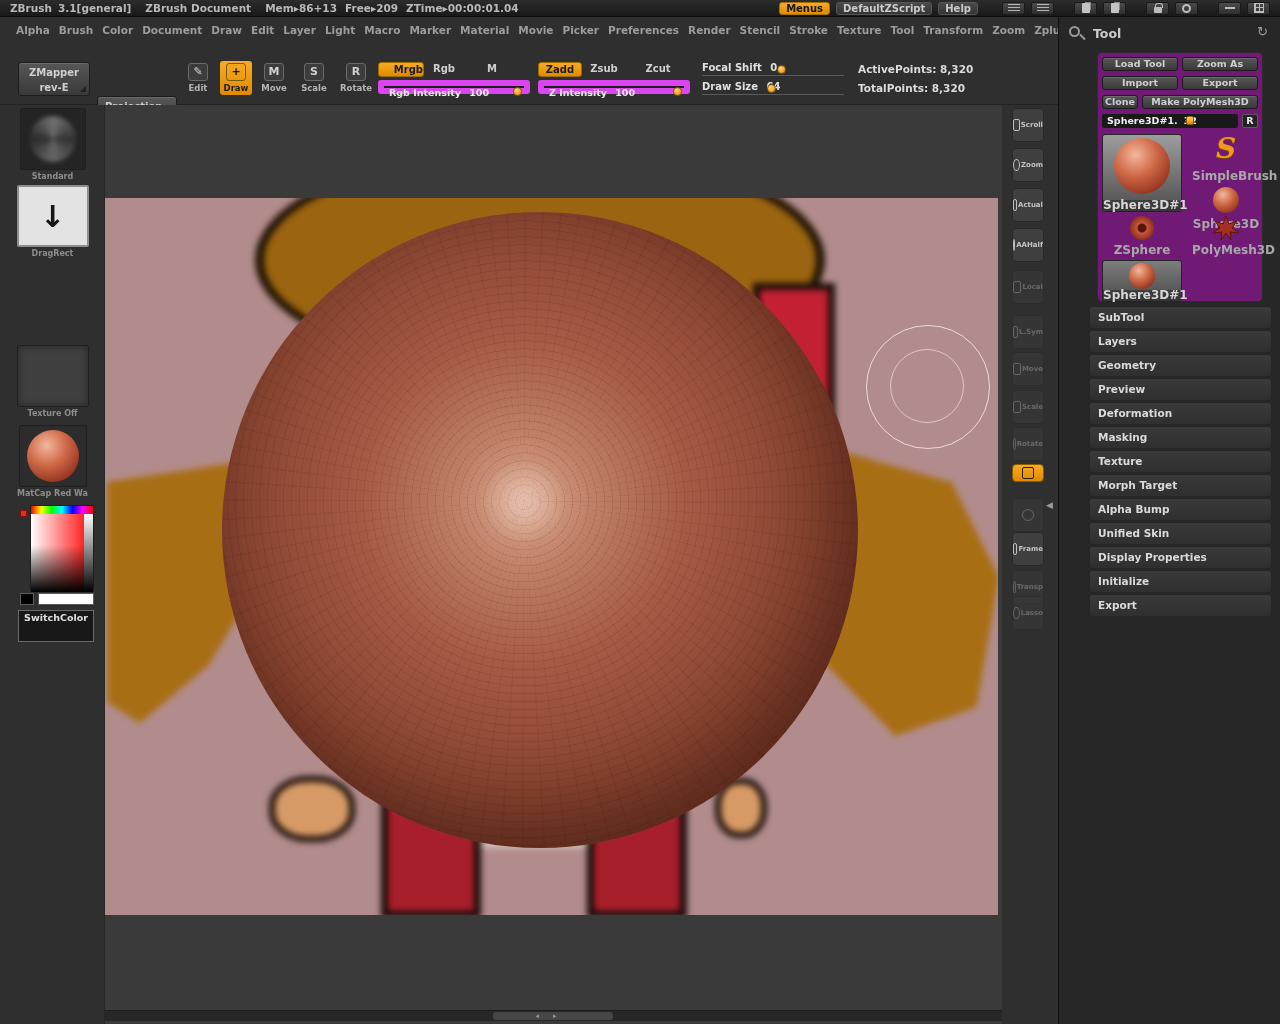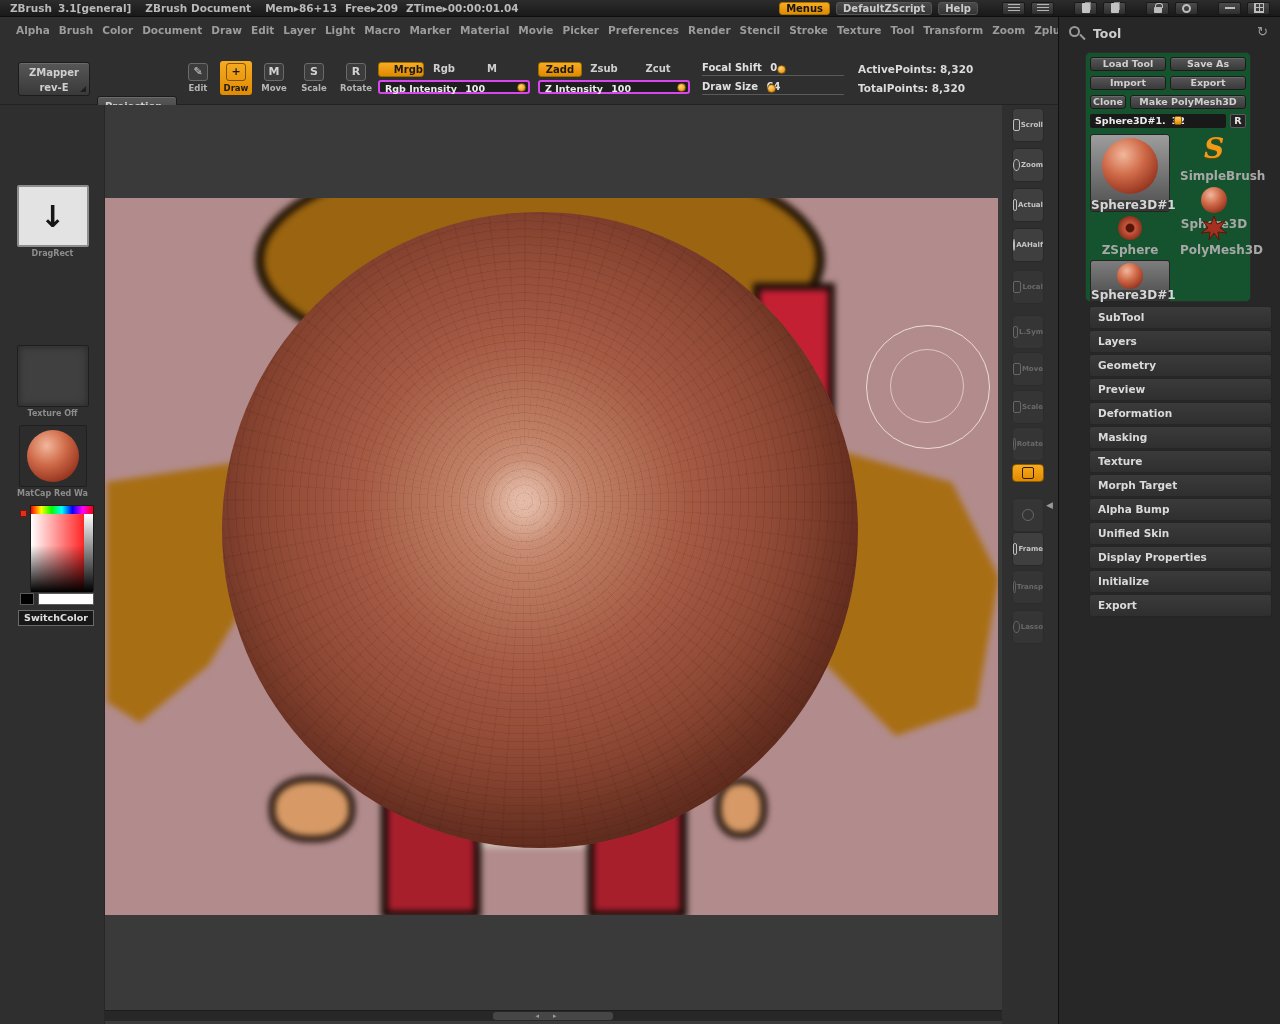--- a/index.html
+++ b/index.html
@@ -52,21 +52,21 @@
   .tool-toggle .lbl { font-size:8.5px; font-weight:bold; color:#b5b5b5; }
   .tool-toggle.active { background:linear-gradient(#f7ab23,#e08a00); border-radius:3px; padding:2px 0; }
   .tool-toggle.active .ic { background:transparent; border-color:#7c5600; color:#1b1b1b; }
   .tool-toggle.active .lbl { color:#1b1b1b; }
 
   .flat-toggle { position:absolute; font-size:10px; font-weight:bold; color:#cfcfcf;
     height:15px; line-height:14px; text-align:center; cursor:default; }
   .flat-toggle.orange { background:linear-gradient(#f7ab23,#e08a00); color:#1b1b1b;
     border:1px solid #9c6c00; border-radius:3px; }
 
-  .zslider { position:absolute; background:#1e1e1e; border:2px solid #d946ef; border-radius:3px;
+  .zslider { position:absolute; background:#1e1e1e; border:6px solid #d946ef; border-radius:3px;
     color:#ececec; font-size:9.5px; font-weight:bold; padding:1px 5px; cursor:default; }
   .zslider .knob { position:absolute; width:9px; height:9px; border-radius:50%; top:1px;
     background:radial-gradient(circle at 35% 30%,#ffd377,#e88a00); border:1px solid #8a5d00; }
   .line-slider { position:absolute; height:14px; font-size:10px; font-weight:bold; color:#e0e0e0;
     border-bottom:1px solid #5a5a5a; cursor:default; }
   .line-slider .knob { position:absolute; width:9px; height:9px; border-radius:50%; top:3px;
     background:radial-gradient(circle at 35% 30%,#ffd377,#e88a00); border:1px solid #8a5d00; }
   .points-label { position:absolute; font-size:10.5px; font-weight:bold; color:#dcdcdc; }
 
   
@@ -86,21 +86,21 @@
     background:radial-gradient(circle at 38% 30%, #f2b79c 0%, #cf6a48 40%, #92311d 80%, #6c2212 100%); }
   #color-picker { position:absolute; left:20px; top:400px; width:74px; height:88px; }
   .cp-indicator { position:absolute; left:0; top:5px; width:7px; height:7px; background:#e03020; border:1px solid #801008; }
   .cp-body { position:absolute; left:10px; top:0; width:64px; height:86px; border:1px solid #1c1c1c; }
   .cp-hue { position:absolute; left:0; top:0; width:100%; height:8px;
     background:linear-gradient(to right,#f00,#ff0,#0f0,#0ff,#00f,#f0f,#f00); }
   .cp-sv { position:absolute; left:0; top:8px; width:100%; height:78px;
     background:linear-gradient(to bottom,rgba(0,0,0,0) 40%,#000 100%), linear-gradient(to right,#fff,#f00); }
   .cp-gray { position:absolute; right:0; top:8px; width:9px; height:78px; background:linear-gradient(#fff,#000); }
   .swatch { position:absolute; border:1px solid #5a5a5a; height:12px; }
-  #switch-color { position:absolute; left:18px; top:505px; width:76px; height:16px; background:#181818;
+  #switch-color { position:absolute; left:18px; top:505px; width:76px; height:32px; background:#181818;
     border:1px solid #6a6a6a; color:#e0e0e0; font-size:9.5px; font-weight:bold; text-align:center; line-height:14px; }
 
   
   #canvas-outer { position:absolute; left:105px; top:105px; width:897px; height:919px; background:#3a3a3a; }
   #document { position:absolute; left:0; top:93px; width:893px; height:717px; background:#b28c8c; overflow:hidden; }
   #pixelart { position:absolute; inset:0; filter:blur(3px); }
   .hair-top { position:absolute; left:150px; top:-44px; width:570px; height:212px; background:#9a6410;
     border:9px solid #221505; border-radius:50% / 60%; }
   .red-box { position:absolute; left:648px; top:85px; width:82px; height:166px; background:#c42034;
     border:7px solid #1a0e08; }
@@ -147,22 +147,22 @@
   
   #tool-panel { position:absolute; left:1058px; top:17px; width:222px; height:1007px;
     background:#272727; border-left:1px solid #111; }
   #tp-header { position:absolute; left:0; top:6px; width:100%; height:22px; }
   .tp-title { position:absolute; left:34px; top:3px; font-size:12.5px; font-weight:bold; color:#cdcdcd; }
   .tp-palette-icon { position:absolute; left:10px; top:3px; width:11px; height:11px;
     border:2px solid #9a9a9a; border-radius:50%; }
   .tp-palette-icon::after { content:""; position:absolute; left:8px; top:8px; width:7px; height:2px;
     background:#9a9a9a; transform:rotate(45deg); }
   .tp-refresh { position:absolute; right:12px; top:1px; color:#9a9a9a; font-size:13px; }
-  #tp-inner { position:absolute; left:26px; top:35px; width:166px; height:250px;
-    background:#14532d; border:1px solid #2c2c2c; border-radius:5px; padding:4px; }
+  #tp-inner { position:absolute; left:38px; top:35px; width:166px; height:250px;
+    background:#701a75; border:1px solid #2c2c2c; border-radius:5px; padding:4px; }
   .tp-row { display:flex; gap:4px; margin-bottom:5px; }
   .tp-btn { flex:1; height:14px; font-size:9.5px; line-height:12px; }
   .tp-btn.narrow { flex:0 0 36px; }
   .tp-slider { position:relative; flex:1; height:14px; background:#191919; border-radius:2px;
     color:#ededed; font-size:9.5px; font-weight:bold; padding:1px 5px; }
   .tp-slider .val { margin-left:6px; }
   .tp-slider .knob { position:absolute; left:62%; top:2px; width:8px; height:9px; border-radius:2px;
     background:linear-gradient(#ffd377,#e88a00); border:1px solid #8a5d00; }
   .tp-rbtn { flex:0 0 16px; height:14px; background:#232323; border:1px solid #5c5c5c; border-radius:2px;
     color:#e8e8e8; font-size:9.5px; font-weight:bold; text-align:center; line-height:12px; }
@@ -316,20 +316,26 @@
       <span style="margin-left:5px;">64</span>
       <span class="knob" style="left:46%;"></span>
     </div>
 
     <span class="points-label" style="left:858px;top:20px;">ActivePoints: 8,320</span>
     <span class="points-label" style="left:858px;top:39px;">TotalPoints: 8,320</span>
   </div>
 </div>
 
 <div id="left-shelf">
+  <div class="ls-item" style="top:3px;">
+    <div class="thumb thumb-standard">
+        <div class="swirl"></div>
+      </div>
+    <div class="ls-label">Standard</div>
+  </div>
   <div class="ls-item" style="top:80px;">
     <div class="thumb thumb-dragrect">
         <span>↓</span>
       </div>
     <div class="ls-label">DragRect</div>
   </div>
   <div class="ls-item" style="top:240px;">
     <div class="thumb thumb-empty"></div>
     <div class="ls-label">Texture Off</div>
   </div>
@@ -422,38 +428,38 @@
       <span class="slbl"></span>
     </div>
   <div class="shelf-btn" style="top:427px;">
       <span class="sic"></span>
       <span class="slbl">Frame</span>
     </div>
   <div class="shelf-btn dim" style="top:465px;">
       <span class="sic round"></span>
       <span class="slbl">Transp</span>
     </div>
-  <div class="shelf-btn dim" style="top:505px;">
+  <div class="shelf-btn dim" style="top:491px;">
       <span class="sic round"></span>
       <span class="slbl">Lasso</span>
     </div>
 </div>
 <span id="gutter-chevron">◀</span>
 
 <div id="tool-panel">
   <div id="tp-header">
     <span class="tp-palette-icon"></span>
     <span class="tp-title">Tool</span>
     <span class="tp-refresh">↻</span>
   </div>
 
   <div id="tp-inner">
     <div class="tp-row">
       <span class="zbtn tp-btn">Load Tool</span>
-      <span class="zbtn tp-btn">Save As</span>
+      <span class="zbtn tp-btn">Zoom As</span>
     </div>
     <div class="tp-row">
       <span class="zbtn tp-btn">Import</span>
       <span class="zbtn tp-btn">Export</span>
     </div>
     <div class="tp-row">
       <span class="zbtn tp-btn narrow">Clone</span>
       <span class="zbtn tp-btn">Make PolyMesh3D</span>
     </div>
     <div class="tp-row">

